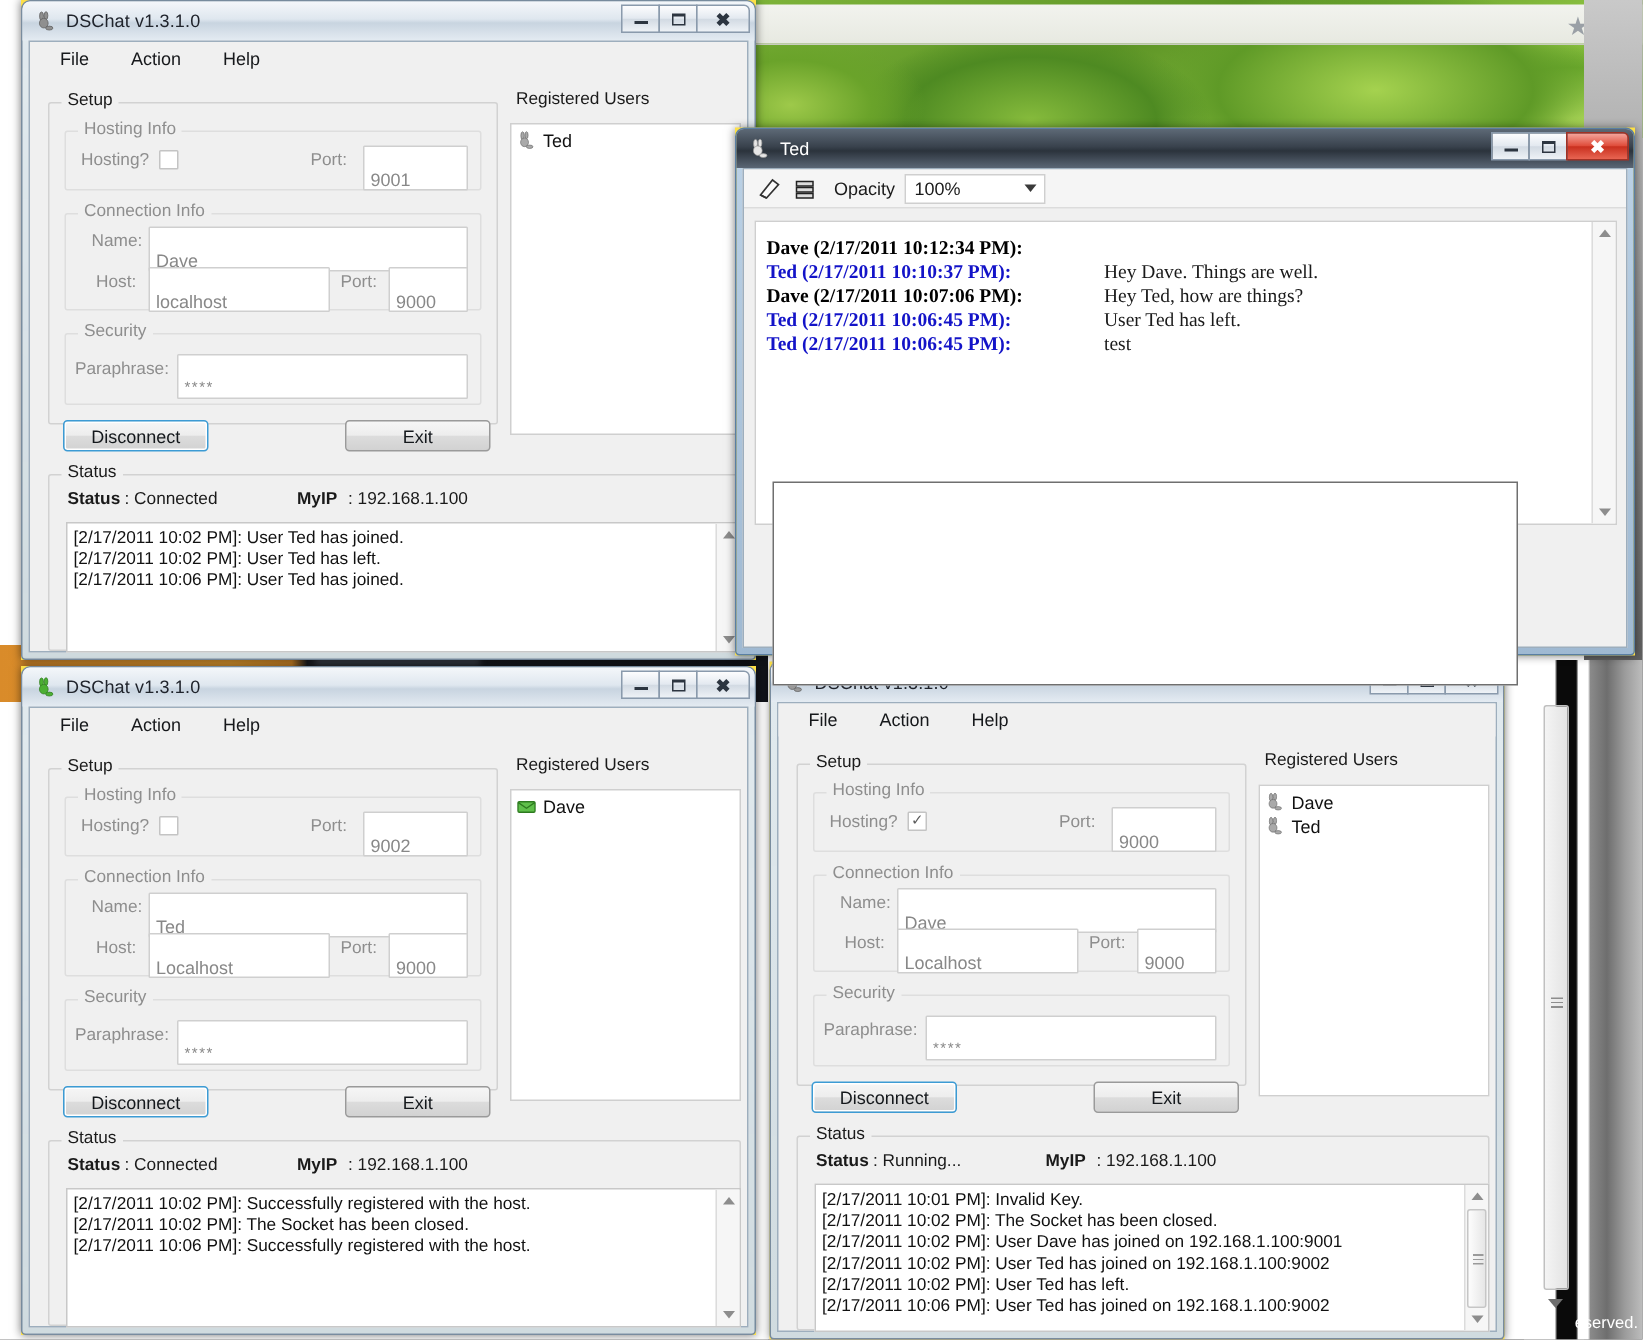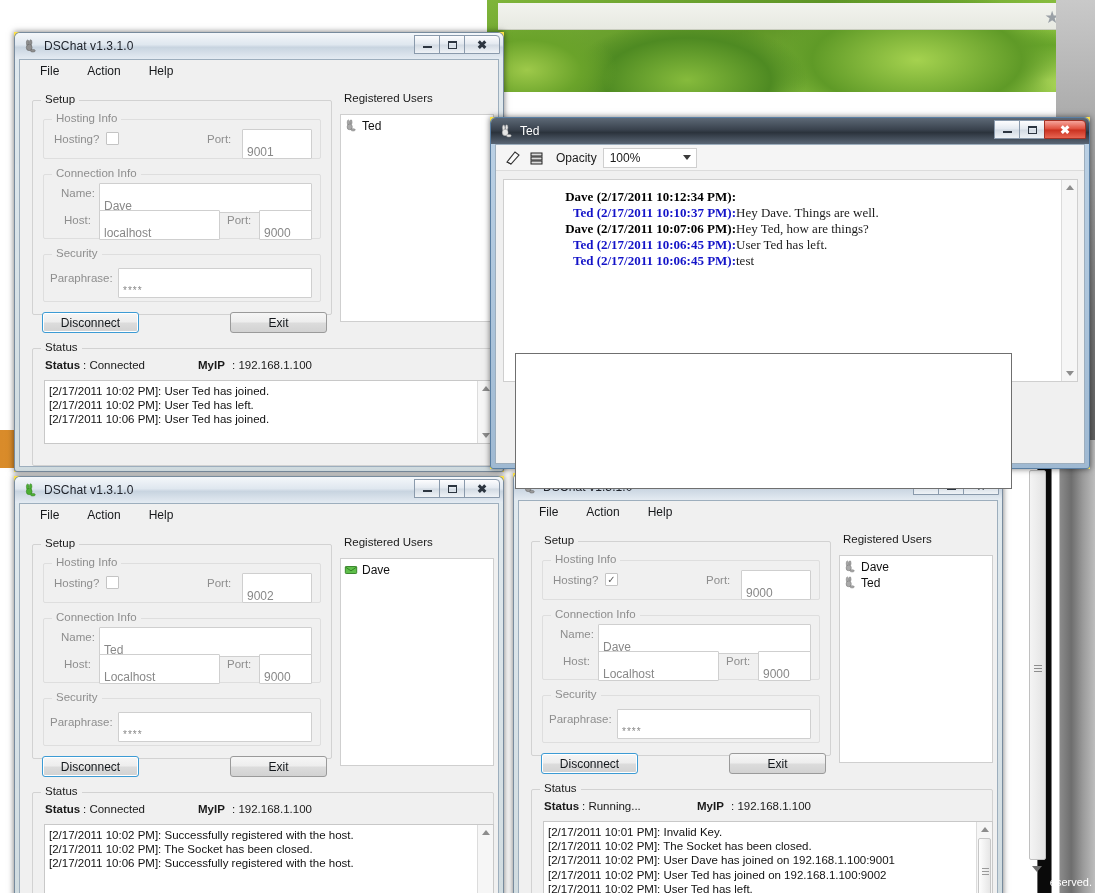--- a/index.html
+++ b/index.html
@@ -89,21 +89,20 @@
   .bg-gray-rt {
     position: absolute; left: 1056px; top: 0px; width: 39px; height: 893px;
     background: linear-gradient(180deg,#c9c9c9,#7a7a7a 35%,#4e4e4e 60%,#8f8f8f 100%);
   }
 
   
   .win {
     position: absolute;
     background: #fde047;
     box-shadow: 0 0 6px rgba(0,0,0,.55);
-    margin-top: 32px;
   }
   .win-frame {
     position: absolute; left:0; top:0; right:0; bottom:0;
     border: 1px solid rgba(110,130,150,.9);
     border-radius: 6px 6px 3px 3px;
     background: linear-gradient(180deg, rgba(225,235,245,.97) 0%, rgba(205,218,232,.95) 100%);
     padding: 0;
   }
   .titlebar {
     position: absolute; left: 0; top: 0; right: 0; height: 26px;
@@ -235,21 +234,21 @@
   .opacity-combo {
     width: 94px; height: 20px; background: #fff; border: 1px solid #cfcfcf;
     display: flex; align-items: center; justify-content: space-between;
     padding: 0 5px 0 6px; font-size: 12px; color: #1a1a1a;
   }
   .opacity-combo .cv { width: 0; height: 0; border-left:4px solid transparent;
     border-right:4px solid transparent; border-top:5px solid #3a3a3a; }
 
   .chat-log {
     position: absolute; background: #fff; border: 1px solid #cfcfcf;
-    overflow: hidden; font-family: "Liberation Serif", serif; text-align: right;
+    overflow: hidden; font-family: "Liberation Serif", serif;
   }
   .chat-row { display: flex; font-size: 13px; line-height: 16px; padding-left: 7px;}
   .chat-row .who { width: 225px; flex: 0 0 225px; font-weight: bold; }
   .chat-row .who.me { color: #000; }
   .chat-row .who.them { color: #1313c8; }
   .chat-row .msg { color: #1a1a1a; }
 
   .chat-input {
     position: absolute; background: #fff; border: 1px solid #6f6f6f;
   }
@@ -368,21 +367,21 @@
         </div>
       </div>
 
       <div class="gbox" style="left:12px; top:288px; width:462px; height:118px;">
         <span class="leg">Status</span>
         <span class="lbl on" style="left:12px; top:10px; font-weight:bold;">Status</span>
         <span class="lbl on" style="left:50px; top:10px;">: Connected</span>
         <span class="lbl on" style="left:165px; top:10px; font-weight:bold;">MyIP</span>
         <span class="lbl on" style="left:199px; top:10px;">:  192.168.1.100</span>
       </div>
-      <div class="logbox" style="left:24px; top:320px; width:450px; height:64px;">
+      <div class="logbox" style="left:24px; top:320px; width:450px; height:87px;">
         <div class="ln">[2/17/2011 10:02 PM]: User Ted has joined.</div>
         <div class="ln">[2/17/2011 10:02 PM]: User Ted has left.</div>
         <div class="ln">[2/17/2011 10:06 PM]: User Ted has joined.</div>
         <div class="vsb">
           <div class="up">
               <i class="arr-u"></i>
             </div>
           <div class="dn">
               <i class="arr-d"></i>
             </div>

